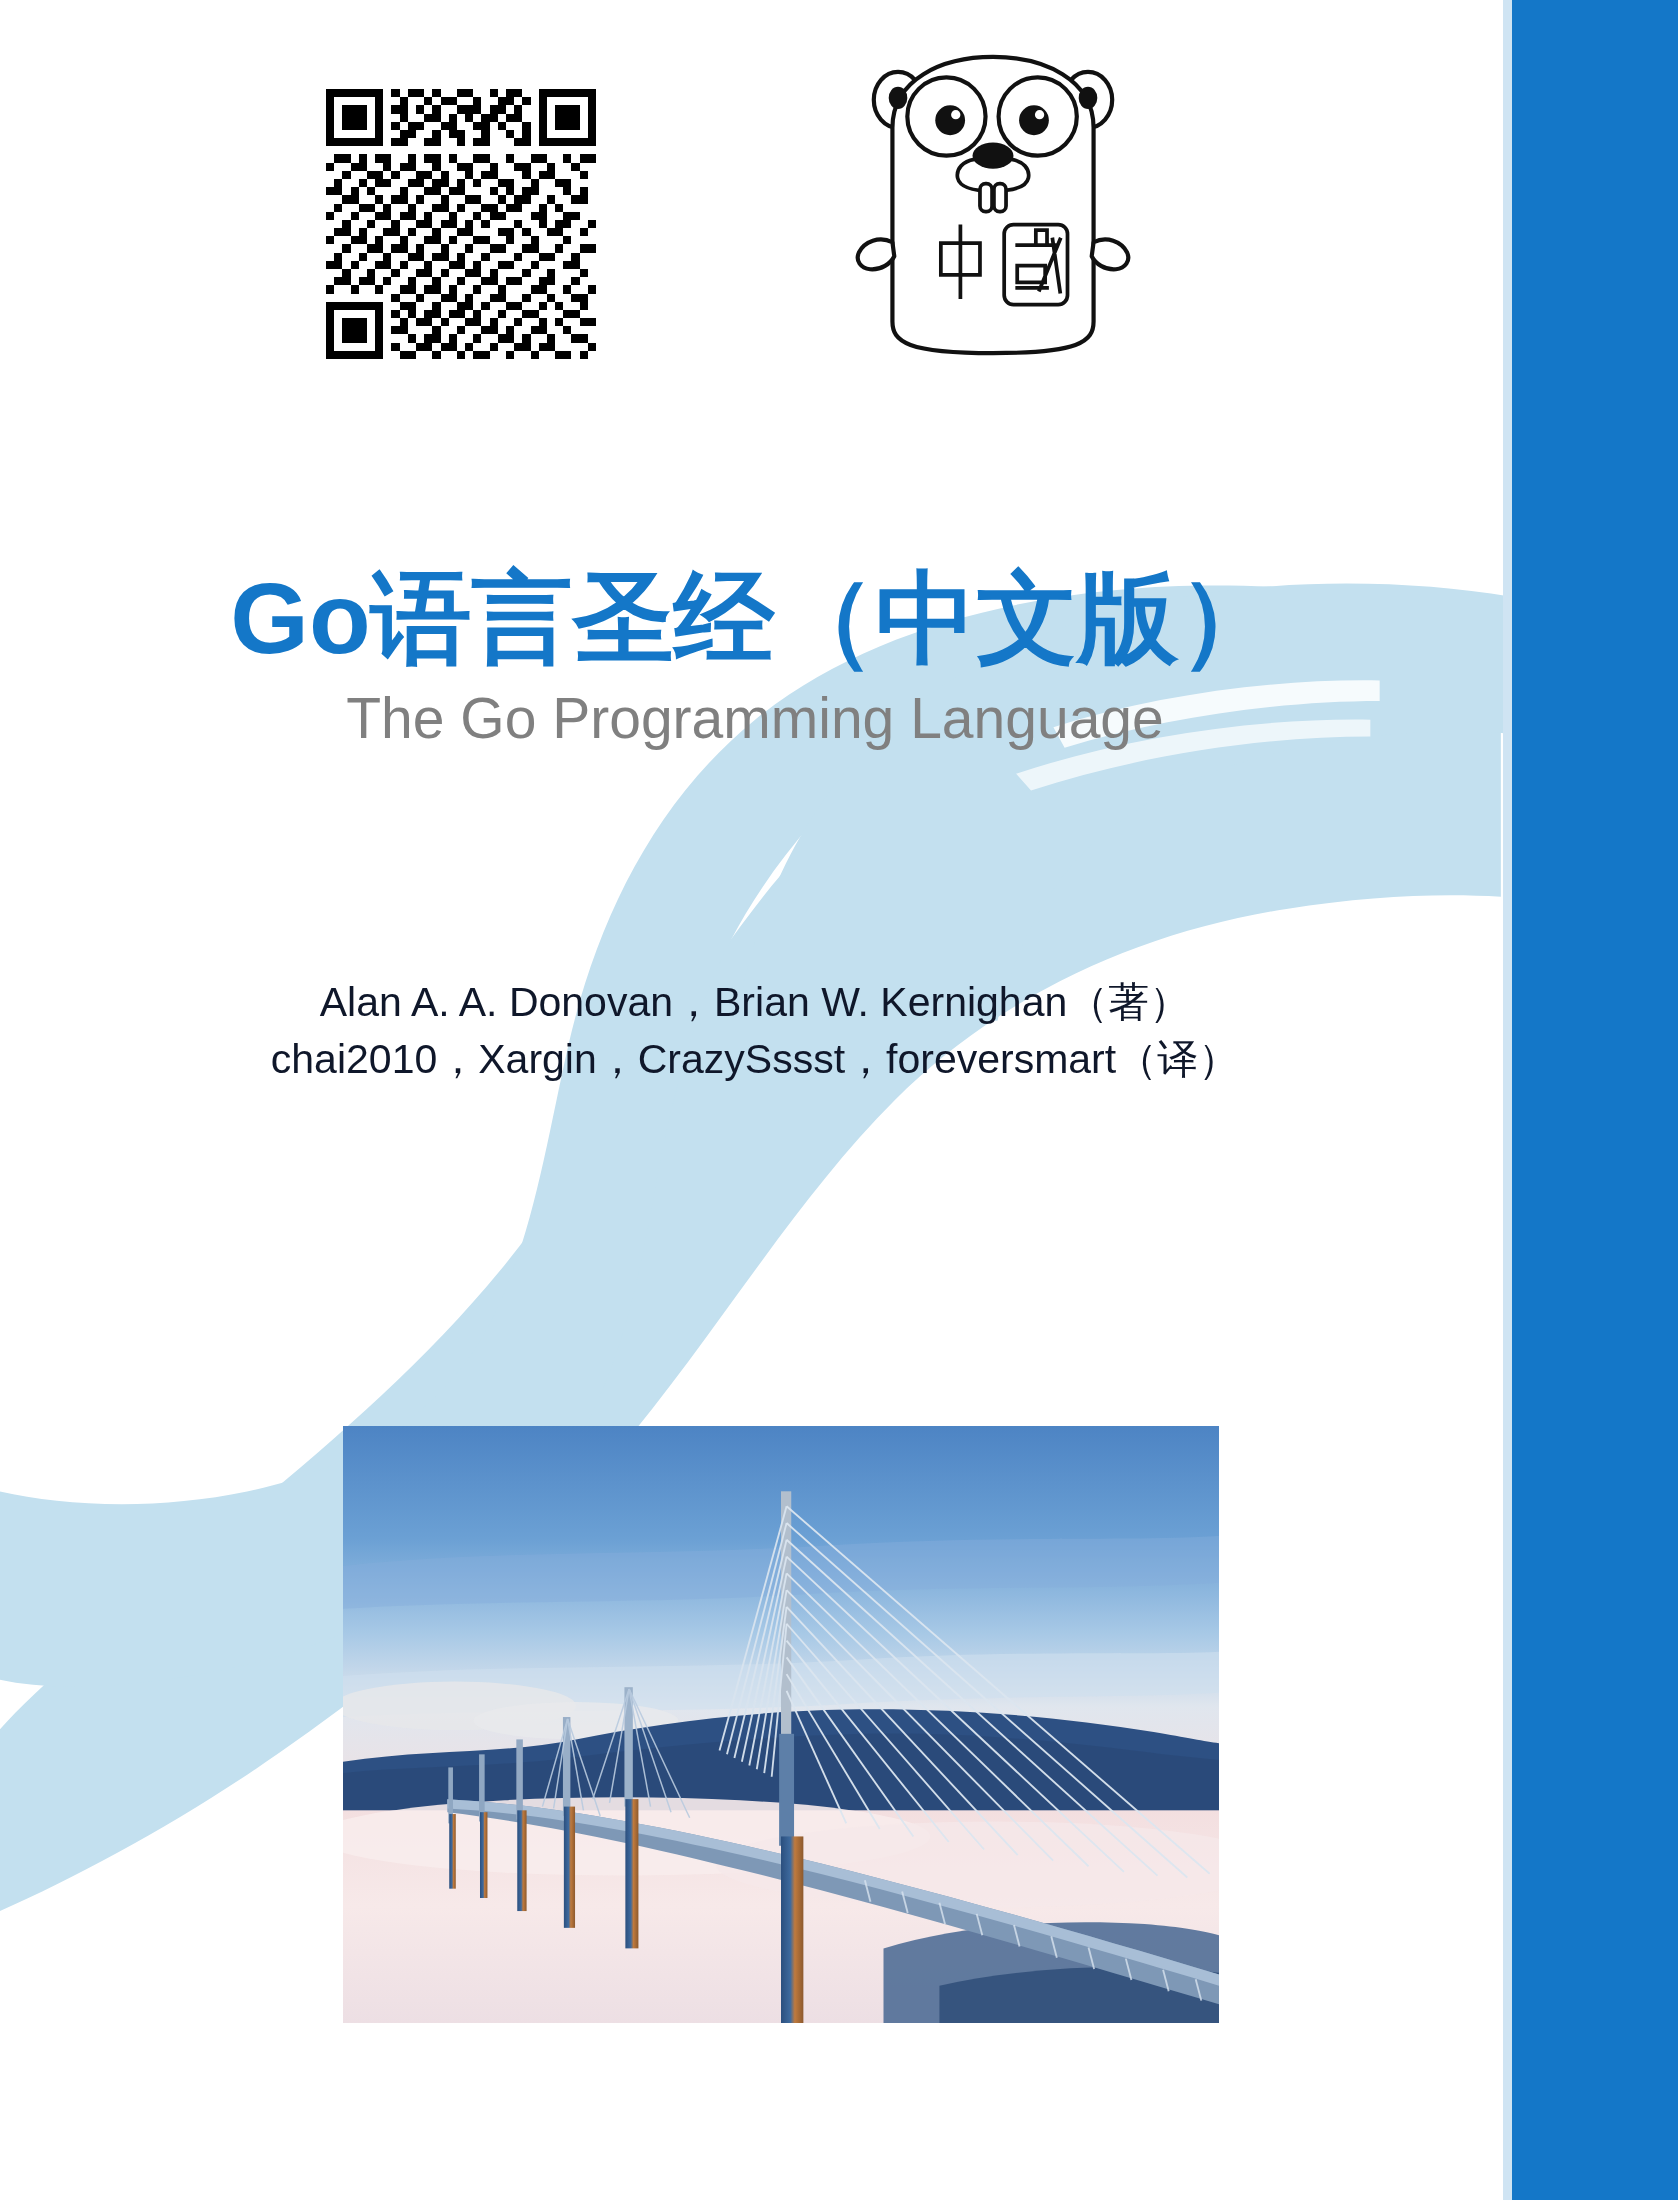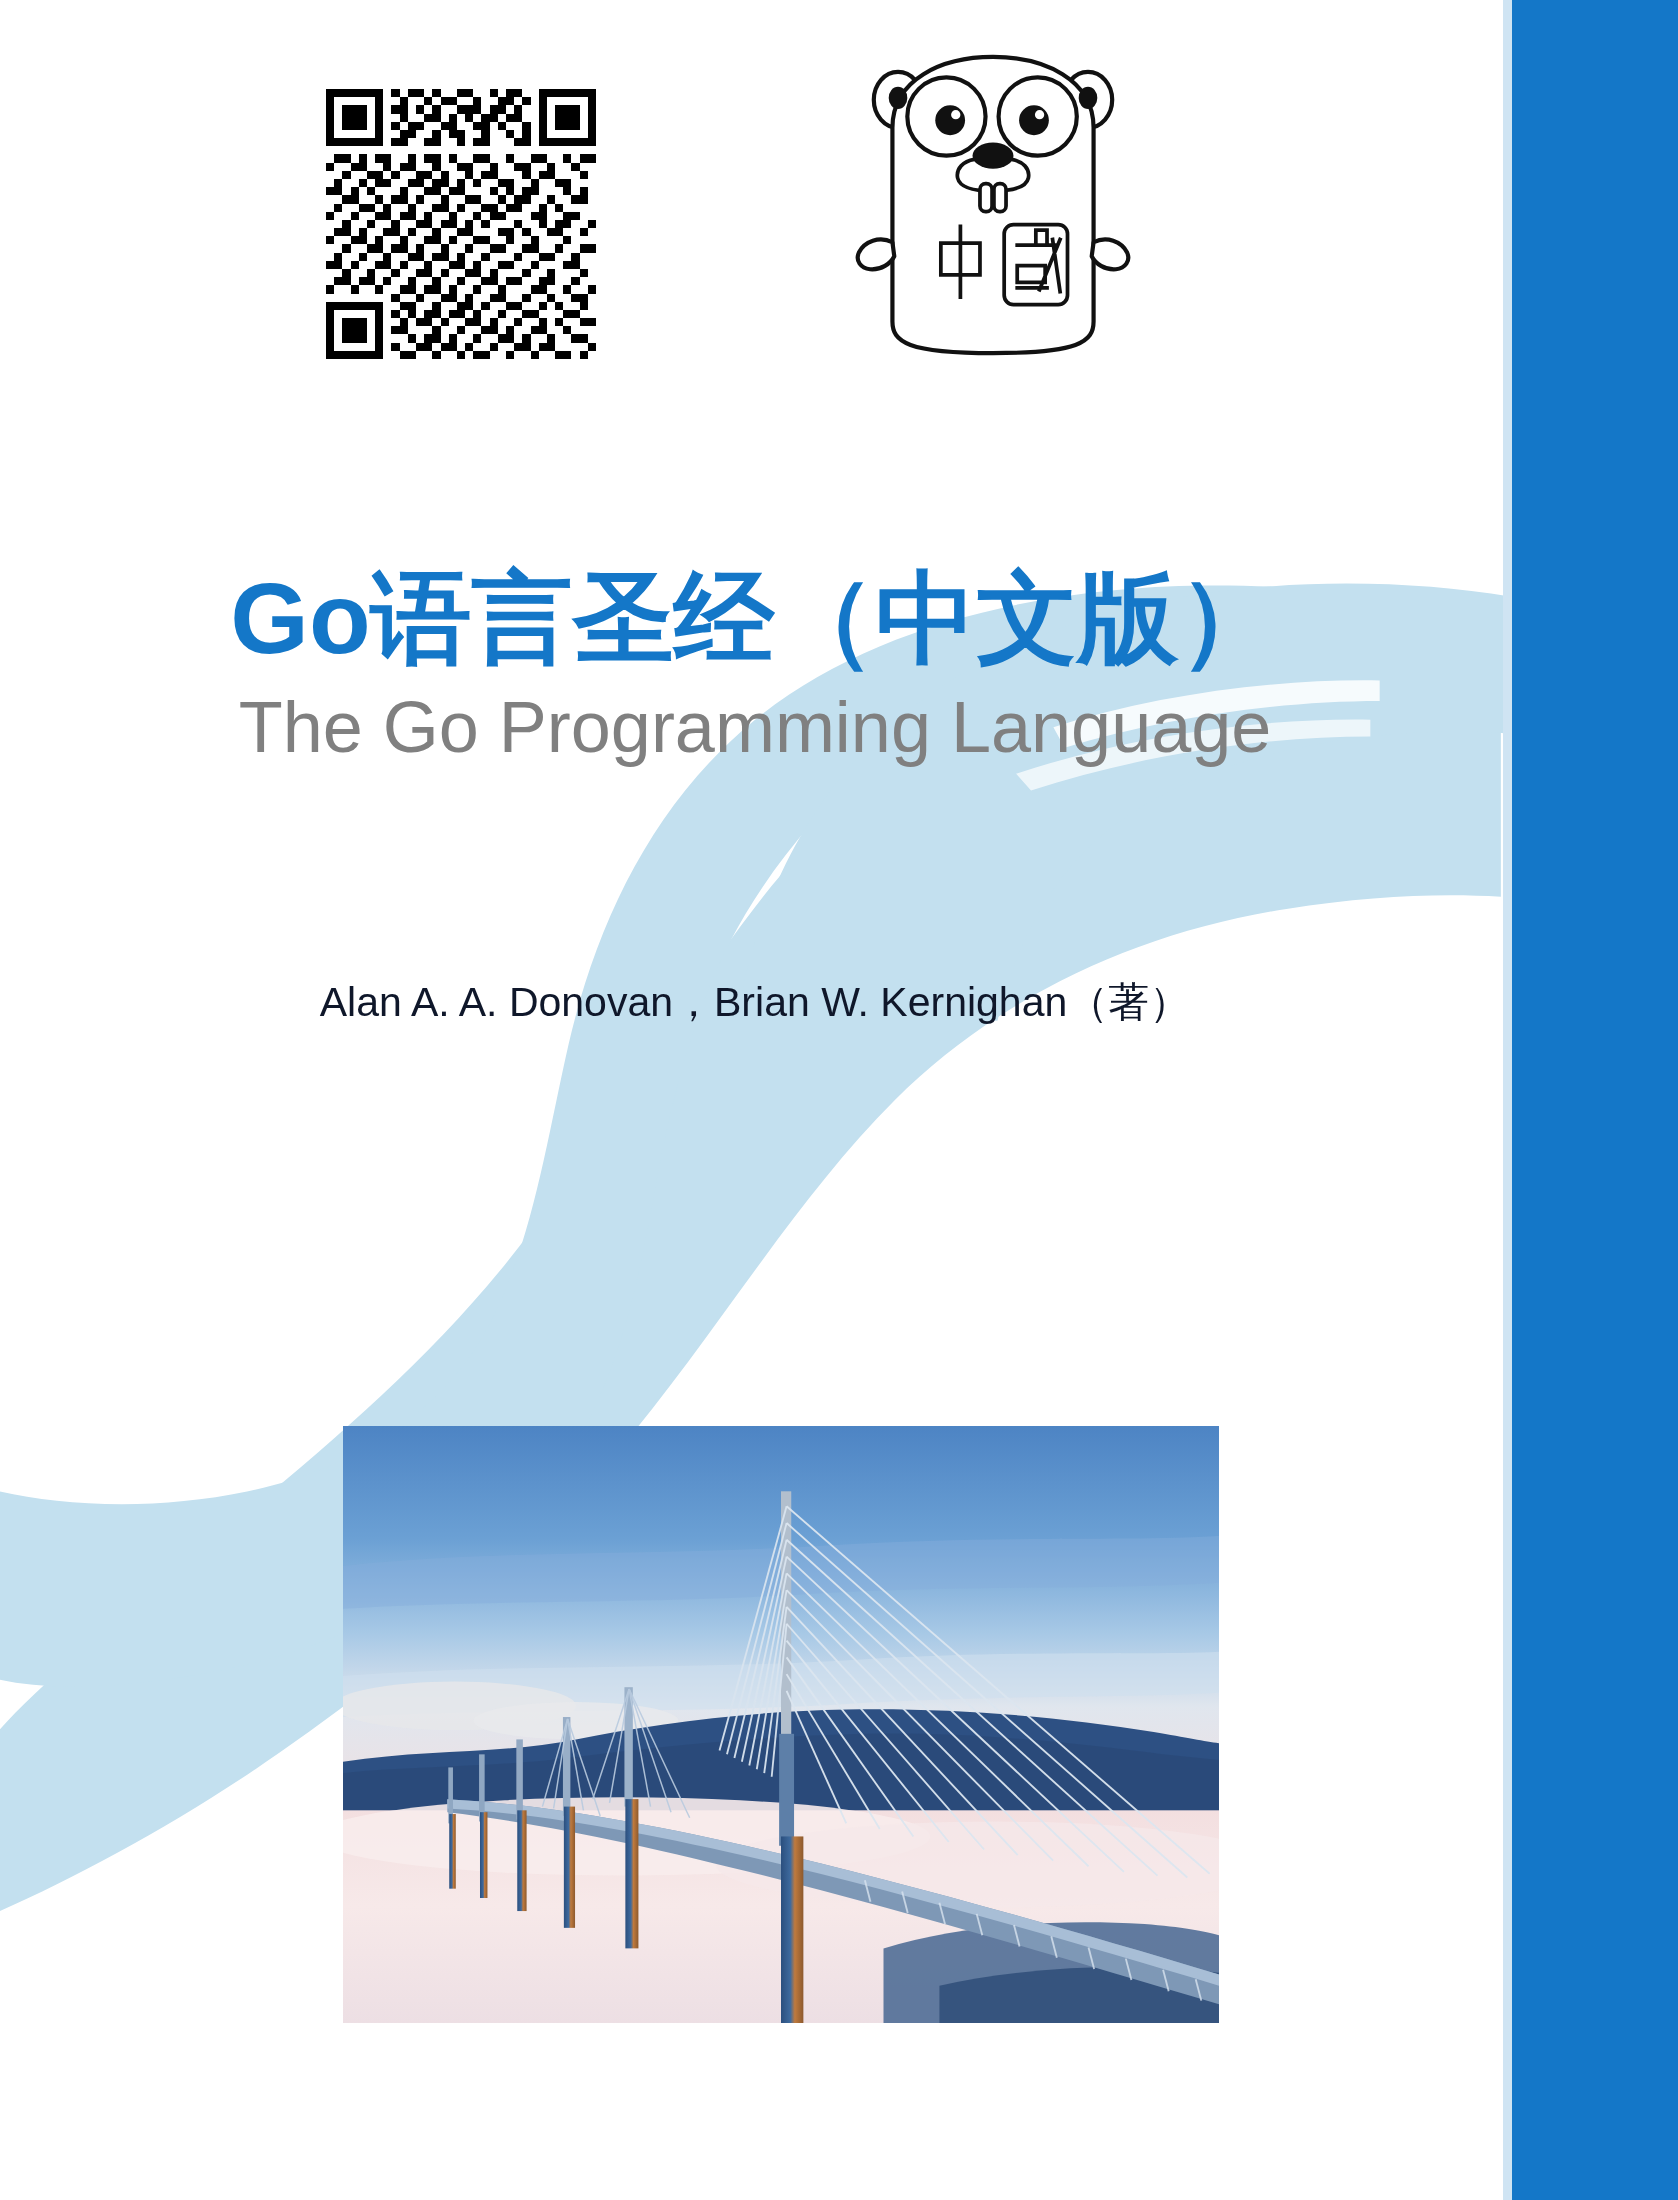--- a/index.html
+++ b/index.html
@@ -56,21 +56,21 @@
   }
   .main-title {
     font-size: 101px;
     font-weight: bold;
     color: #1477c8;
     letter-spacing: 0px;
     line-height: 1.18;
     white-space: nowrap;
   }
   .sub-title {
-    font-size: 72px;
+    font-size: 57px;
     font-weight: normal;
     color: #808080;
     line-height: 1.2;
     margin-top: 5.6px;
     white-space: nowrap;
   }
 
   
   .authors-block {
     position: absolute;
@@ -524,20 +524,21 @@
     </svg>
   </div>
 
   <div class="title-block">
     <div class="main-title">Go语言圣经（中文版）</div>
     <div class="sub-title">The Go Programming Language</div>
   </div>
 
   <div class="authors-block">
     <div class="author-line">Alan A. A. Donovan，Brian W. Kernighan（著）</div>
+    <div class="author-line">chai2010，Xargin，CrazySssst，foreversmart（译）</div>
   </div>
 
   <div class="photo">
     <svg viewBox="0 0 940 640" preserveAspectRatio="none" xmlns="http://www.w3.org/2000/svg">
       <defs>
         <linearGradient id="sky" x1="0" y1="0" x2="0" y2="1">
           <stop offset="0%" stop-color="#4d84c4"></stop>
           <stop offset="28%" stop-color="#6ba0d4"></stop>
           <stop offset="52%" stop-color="#a8c9e6"></stop>
           <stop offset="70%" stop-color="#e0e6ee"></stop>

